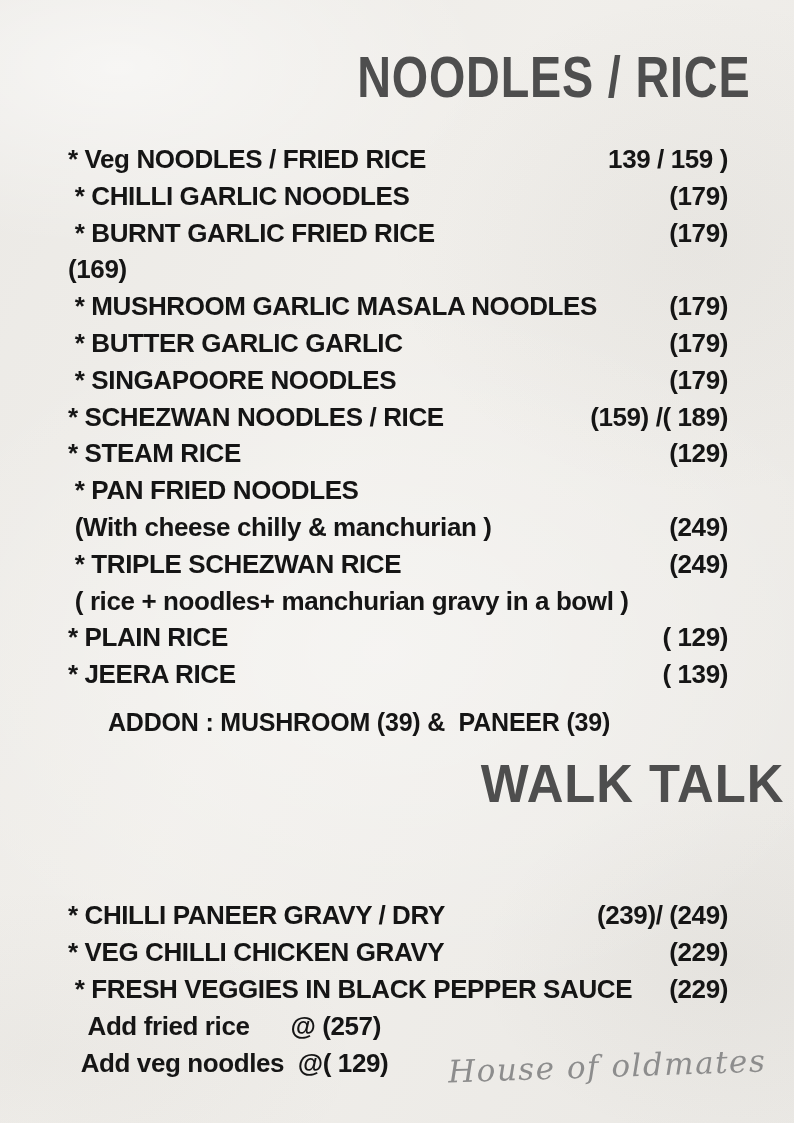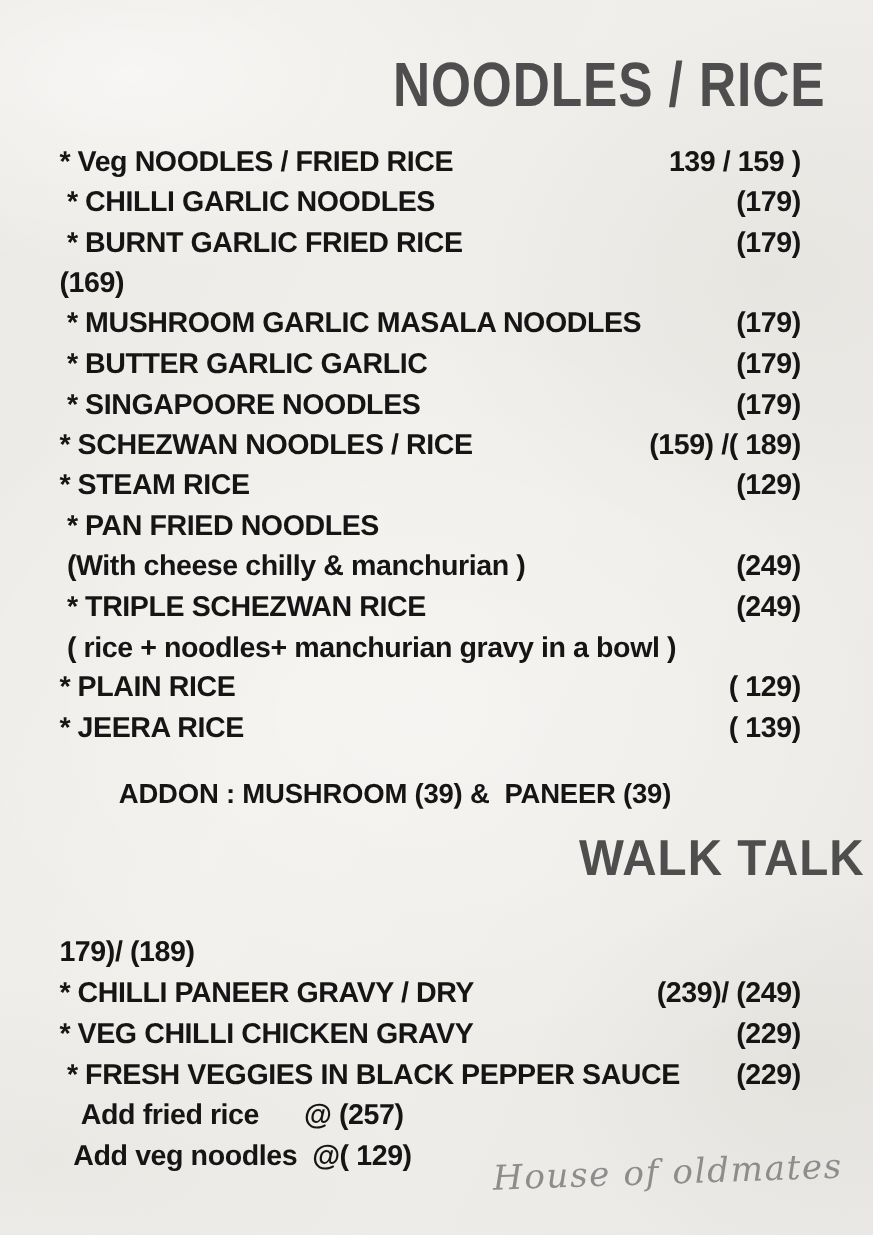--- a/index.html
+++ b/index.html
@@ -28,27 +28,28 @@
     font-weight: 700;
     color: #4e4e4e;
   }
   .section-title .squeeze {
     display: inline-block;
     transform: scaleX(0.82);
     transform-origin: center;
     letter-spacing: 1px;
   }
   #title-noodles-rice { top: 44px; font-size: 57px; }
-  #title-walk-talk    { top: 752px; font-size: 46px; }
+  #title-walk-talk    { top: 752px; font-size: 54px; }
   #title-walk-talk .squeeze { transform: scaleX(0.94); letter-spacing: 1px; }
 
   .menu-list {
     position: absolute;
-    left: 54px;
+    left: 68px;
     right: 66px;
+    margin-top: 13px;
   }
   #list-noodles-rice { top: 128px; }
   #list-walk-talk    { top: 847px; }
 
   .menu-row {
     display: flex;
     justify-content: space-between;
     align-items: baseline;
     height: 36.8px;
     line-height: 36.8px;
@@ -156,21 +157,20 @@
 </div>
 
 <div class="addon-note">ADDON : MUSHROOM (39) &amp;  PANEER (39)</div>
 
 <div class="section-title" id="title-walk-talk">
   <span class="squeeze">WALK TALK</span>
 </div>
 
 <div class="menu-list" id="list-walk-talk">
   <div class="menu-row">
-    <span class="item-price">179)/ (189)</span>
   </div>
   <div class="menu-row">
     <span class="item-name">* CHILLI PANEER GRAVY / DRY</span>
     <span class="item-price">(239)/ (249)</span>
   </div>
   <div class="menu-row">
     <span class="item-name">* VEG CHILLI CHICKEN GRAVY</span>
     <span class="item-price">(229)</span>
   </div>
   <div class="menu-row">

